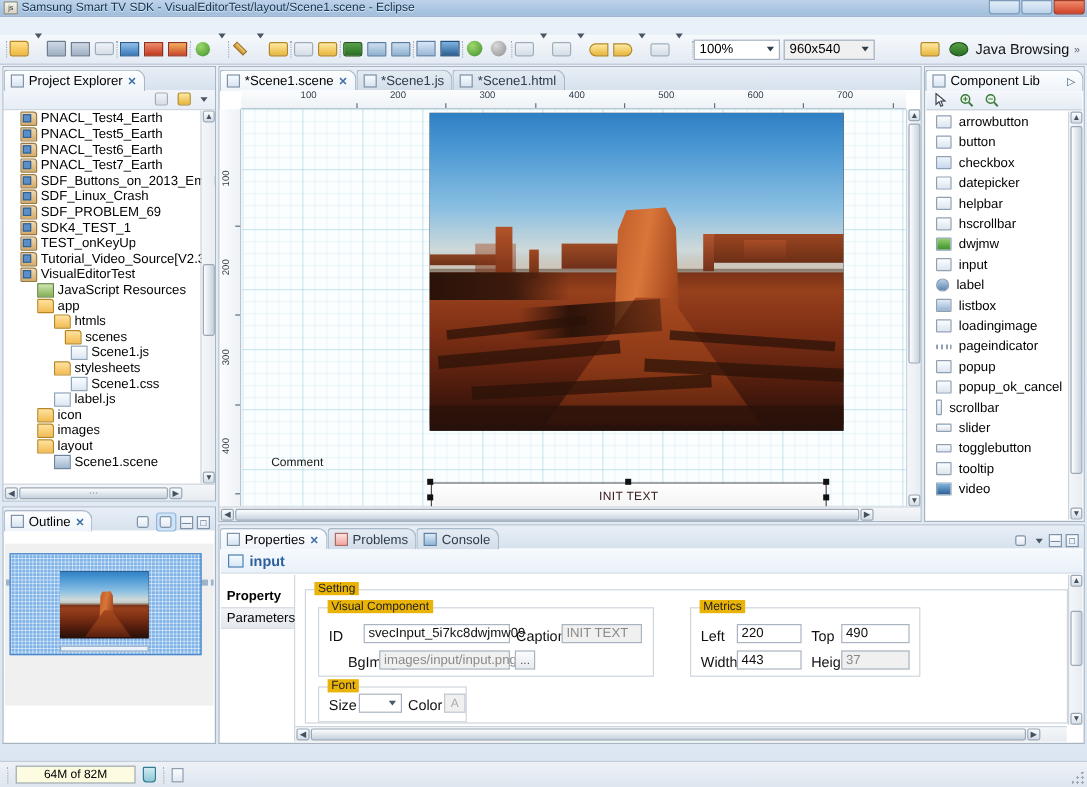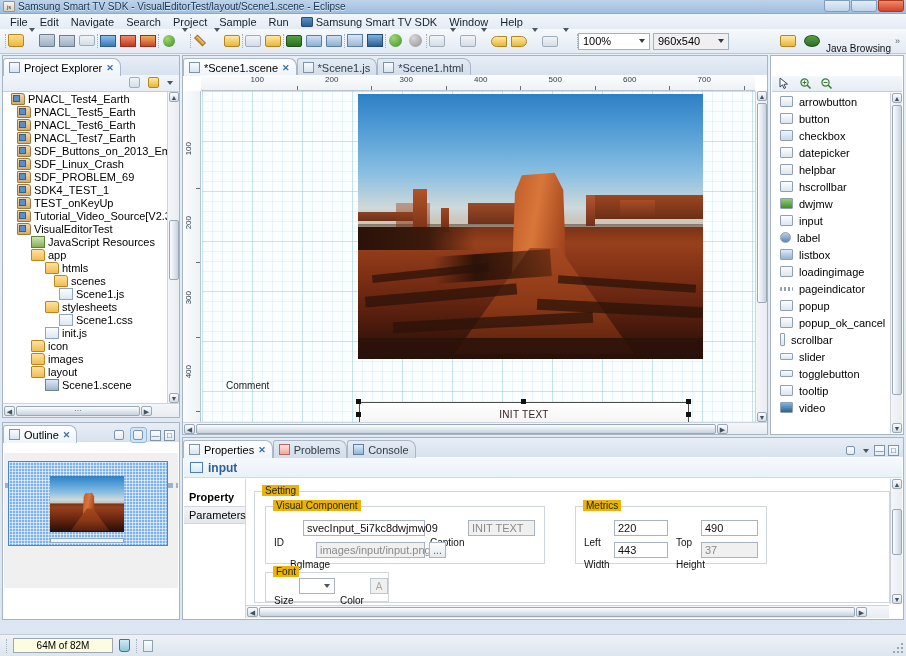--- a/index.html
+++ b/index.html
@@ -289,21 +289,21 @@
   .prop-nav .sel { font-weight:bold; }
   .prop-nav .alt { background: linear-gradient(#f2f4f7,#e4e8ee); border:1px solid #cfd6dd;
                    border-left:none; border-right:none;}
   .prop-main { flex:1; position:relative; padding: 6px 8px; }
   .grp { position:absolute; border:1px solid #cfd6dd; }
   .grp > .glabel { position:absolute; top:-7px; left:7px; background:#eab308;
     padding:0 3px; font-size:10px; color:#222; }
   .fld { height:16px; border:1px solid #a9b4c0; background:#fff;
     font-size:11px; padding:0 3px; display:flex; align-items:center; color:#111; }
   .fld.ro { background:#f0f0f0; color:#8a8a8a; }
-  .lbl { font-size:10px; color:#111;margin-top:14px; }
+  .lbl { font-size:12px; color:#111; }
   .btn3 { width:17px; height:16px; border:1px solid #a9b4c0;
     background:linear-gradient(#fbfcfd,#e6eaef); font-size:10px;
     display:flex; align-items:center; justify-content:center; color:#555; }
   .spin { width:36px; height:16px; border:1px solid #a9b4c0; background:#fff;
     display:flex; align-items:center; justify-content:flex-end; padding-right:2px; }
   .colorbtn { width:18px; height:16px; border:1px solid #bfc7d0; background:#f0f0f0;
     display:flex; align-items:center; justify-content:center;
     color:#a9a9a9; font-size:10px; }
 
   
@@ -336,35 +336,20 @@
   <div class="titlebar">
     <div class="tb-icon">js</div>
     <div class="tb-title">Samsung Smart TV SDK - VisualEditorTest/layout/Scene1.scene - Eclipse</div>
     <div class="wincontrols">
       <div></div>
       <div></div>
       <div class="close"></div>
     </div>
   </div>
 
-  <div class="menubar">
-    <div class="mi">File</div>
-    <div class="mi">Edit</div>
-    <div class="mi">Navigate</div>
-    <div class="mi">Search</div>
-    <div class="mi">Project</div>
-    <div class="mi">Sample</div>
-    <div class="mi">Run</div>
-    <div class="mi">
-      <span class="sdk-glyph"></span>
-      <span>Samsung Smart TV SDK</span>
-    </div>
-    <div class="mi">Window</div>
-    <div class="mi">Help</div>
-  </div>
 
   <div class="toolbar">
     <span class="dotted-sep"></span>
     <span class="tbtn">
         <i class="ic ic-folder" style="height:13px;margin-top:2px;"></i>
       </span>
     <span class="tbtn" style="width:9px"><i class="arrow-dn" style="margin-top:7px"></i></span>
     <span class="tbtn">
         <i class="ic ic-disk" style="height:13px;margin-top:2px;border-radius:1px"></i>
       </span>
@@ -481,21 +466,21 @@
     <div class="pane-toolbar">
       <span class="tbtn" style="width:14px;height:14px">
           <i class="ic ic-ghost" style="width:11px;height:11px;margin:1px"></i>
         </span>
       <span class="tbtn" style="width:14px;height:14px">
           <i class="ic ic-yel" style="width:11px;height:11px;margin:1px"></i>
         </span>
       <span class="arrow-dn"></span>
     </div>
     <div class="tree" id="peTree">
-        <div class="trow" style="padding-left: 8px; text-align: center;">
+        <div class="trow" style="padding-left: 14px; text-align: center;">
           <span class="tico tproj"></span>
           <span class="tname">PNACL_Test4_Earth</span>
         </div>
         <div class="trow" style="padding-left: 14px;">
           <span class="tico tproj"></span>
           <span class="tname">PNACL_Test5_Earth</span>
         </div>
         <div class="trow" style="padding-left: 14px;">
           <span class="tico tproj"></span>
           <span class="tname">PNACL_Test6_Earth</span>
@@ -555,21 +540,21 @@
         <div class="trow" style="padding-left: 42px;">
           <span class="tico tfolder"></span>
           <span class="tname">stylesheets</span>
         </div>
         <div class="trow" style="padding-left: 56px;">
           <span class="tico tfile"></span>
           <span class="tname">Scene1.css</span>
         </div>
         <div class="trow" style="padding-left: 42px;">
           <span class="tico tfile"></span>
-          <span class="tname">init.js</span>
+          <span class="tname">label.js</span>
         </div>
         <div class="trow" style="padding-left: 28px;">
           <span class="tico tfolder"></span>
           <span class="tname">icon</span>
         </div>
         <div class="trow" style="padding-left: 28px;">
           <span class="tico tfolder"></span>
           <span class="tname">images</span>
         </div>
         <div class="trow" style="padding-left: 28px;">
@@ -720,20 +705,27 @@
       <div class="vbtn" style="bottom:0">▼</div>
     </div>
     <div class="hscroll" style="bottom:0;height:12px">
       <div class="hbtn">◀</div>
       <div class="hthumb" style="width:520px"></div>
       <div class="hbtn">▶</div>
     </div>
   </div>
 
   <div class="pane" id="complib">
+    <div class="pane-tabs">
+      <div class="ptab" style="flex:1;border-radius:3px 8px 0 0">
+        <span class="tab-ico"></span>
+        <span>Component Lib</span>
+        <span style="margin-left:auto;font-size:9px;color:#3f566e">▷</span>
+      </div>
+    </div>
     <div class="cl-toolbar">
       <span class="tbtn" style="width:14px;height:14px">
         <svg width="13" height="13" viewBox="0 0 13 13">
             <path d="M2 1 L2 10 L4.5 7.8 L6 11.5 L7.6 10.8 L6.1 7.3 L9.5 7.1 Z" fill="#fff" stroke="#3a4654" stroke-width="1"></path>
           </svg>
       </span>
       <span class="tbtn" style="width:14px;height:14px">
         <svg width="13" height="13" viewBox="0 0 13 13">
             <circle cx="5.5" cy="5.5" r="3.6" fill="#eaf6ea" stroke="#3c7a3c" stroke-width="1.2"></circle>
             <line x1="8.3" y1="8.3" x2="11.5" y2="11.5" stroke="#3c7a3c" stroke-width="1.6"></line>

